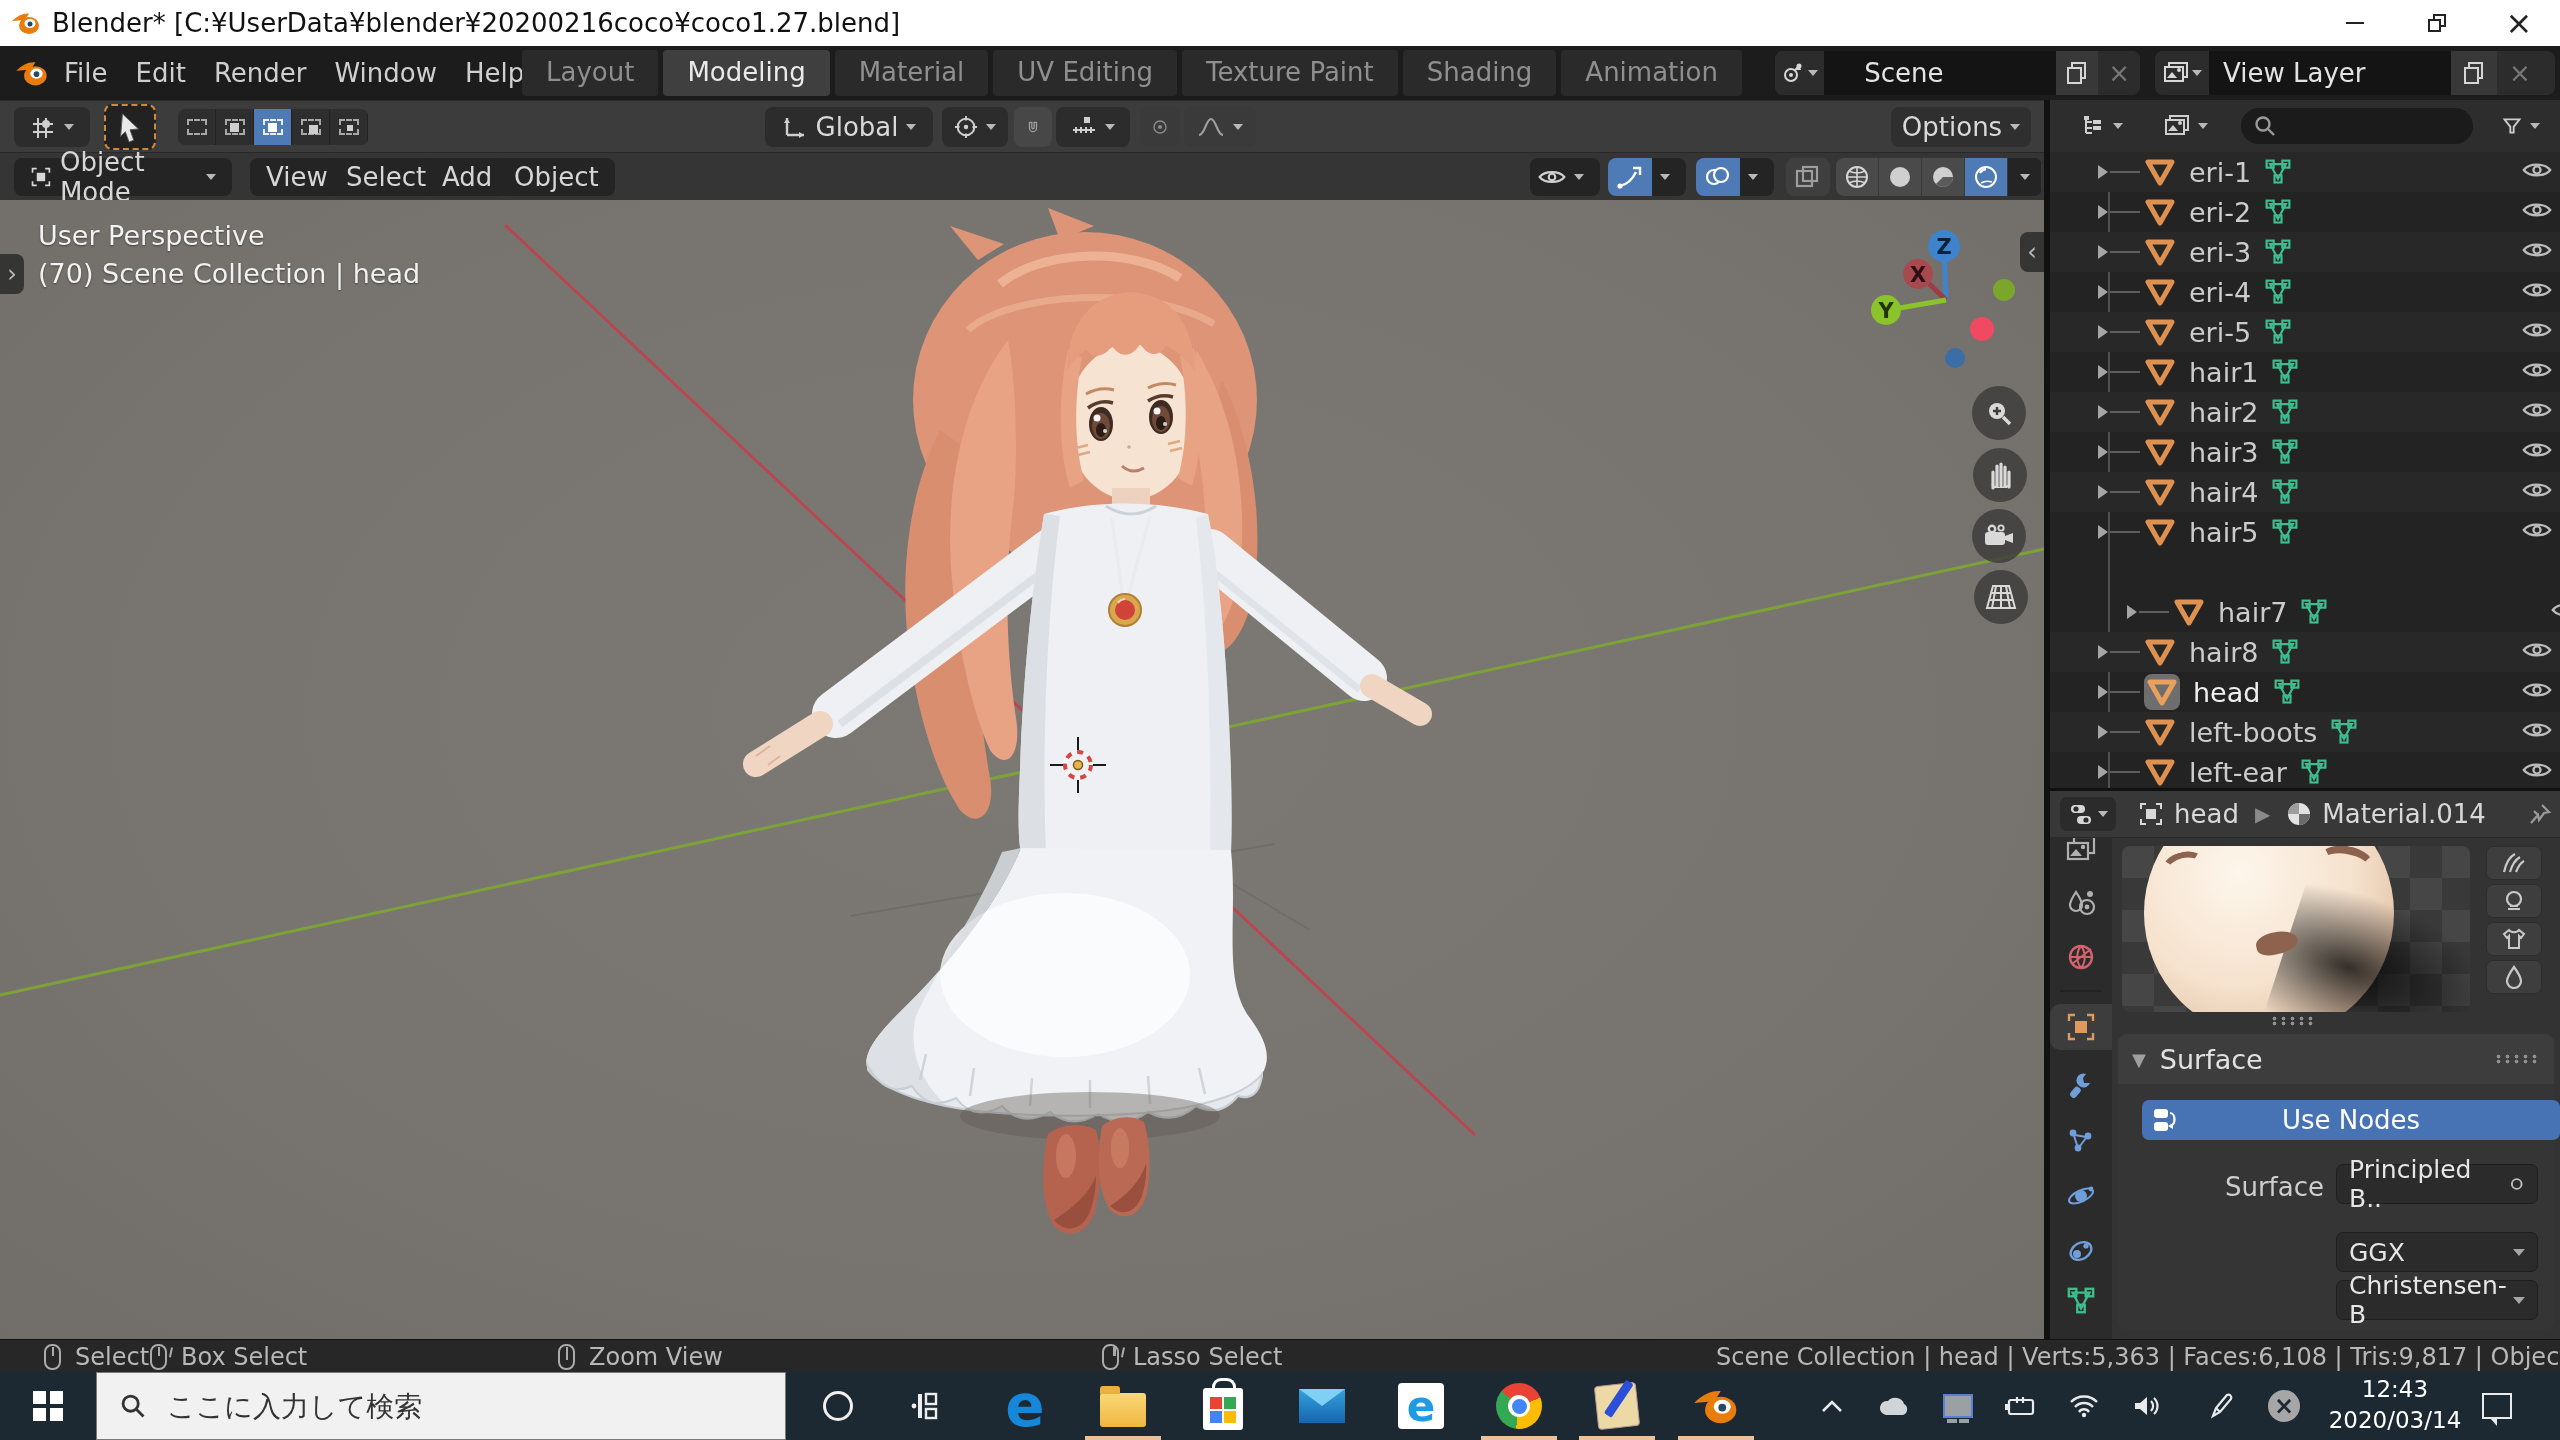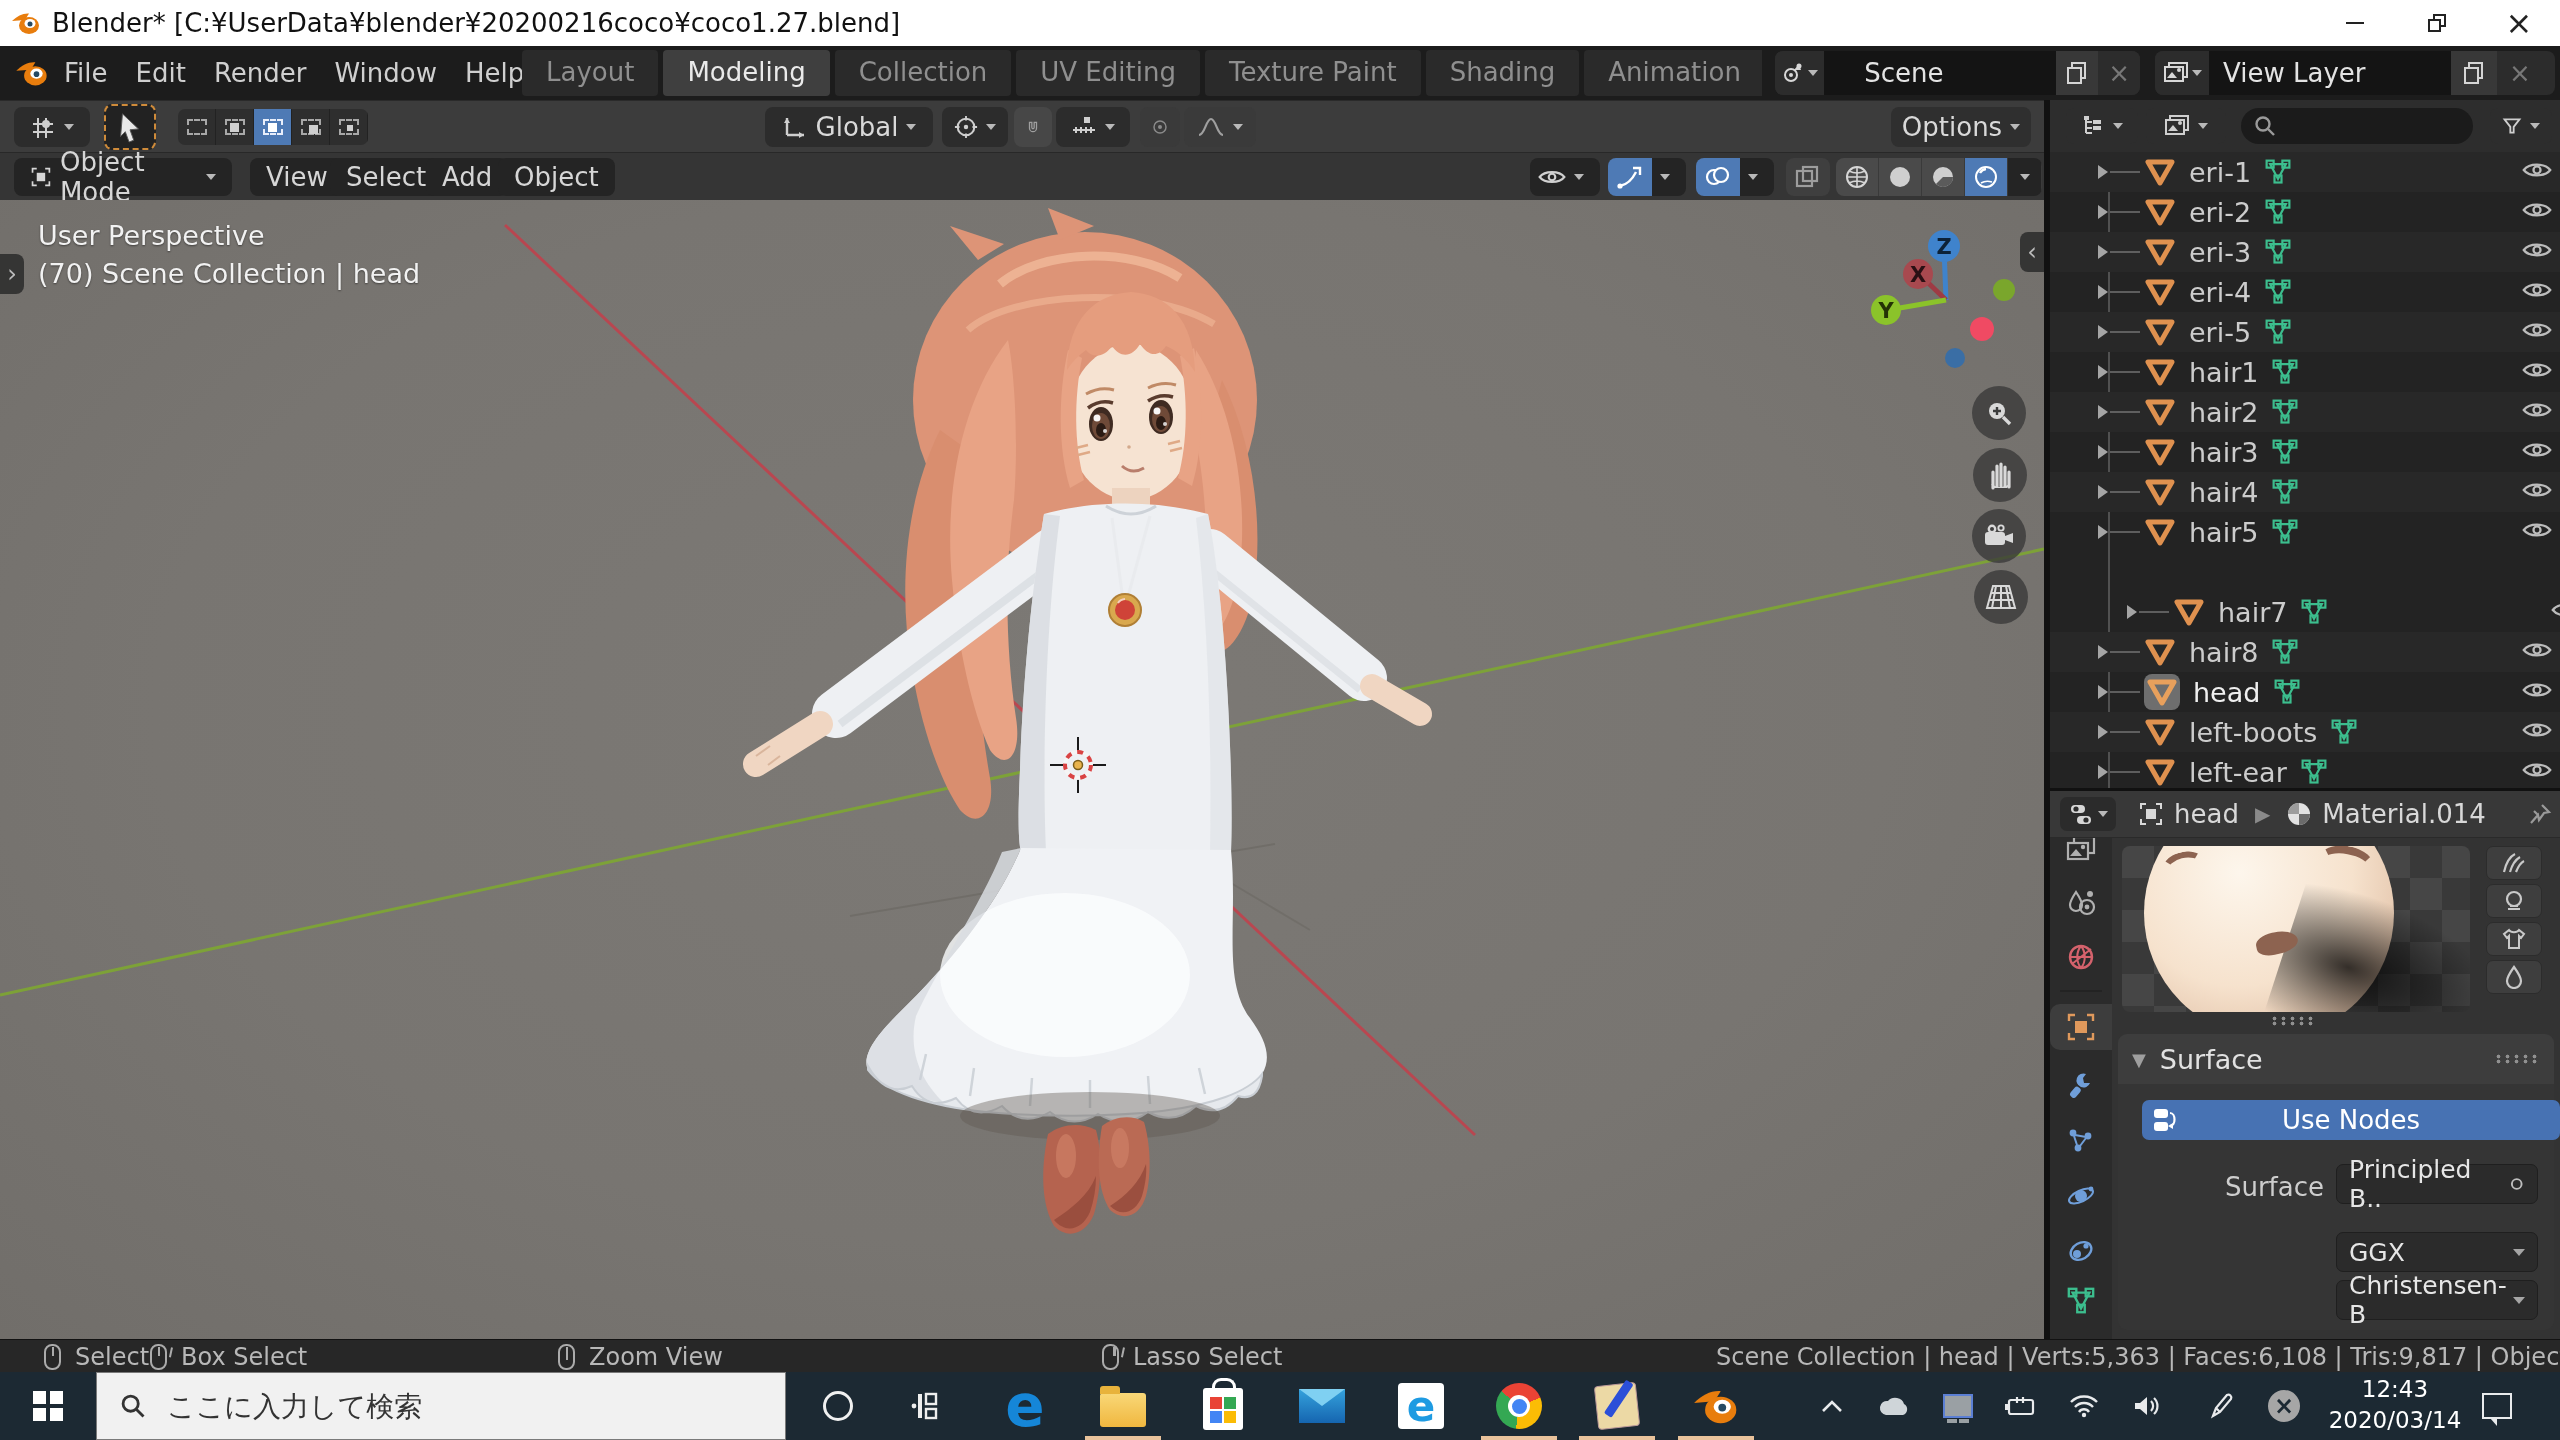--- a/index.html
+++ b/index.html
@@ -214,21 +214,21 @@
       </svg>
     <span class="menuitem">File</span>
     <span class="menuitem">Edit</span>
     <span class="menuitem">Render</span>
     <span class="menuitem">Window</span>
     <span class="menuitem">Help</span>
   </div>
   <div class="wstabs">
     <span class="wstab">Layout</span>
     <span class="wstab active">Modeling</span>
-    <span class="wstab">Collection</span>
+    <span class="wstab">Material</span>
     <span class="wstab">UV Editing</span>
     <span class="wstab">Texture Paint</span>
     <span class="wstab">Shading</span>
     <span class="wstab">Animation</span>
 
   </div>
   <div class="dbselector" style="left:1775px;width:365px;">
     <div class="icbtn">
       <svg width="24" height="24" viewBox="0 0 24 24">
           <circle cx="10" cy="14" r="6" fill="none" stroke="#d8d8d8" stroke-width="2"></circle>

